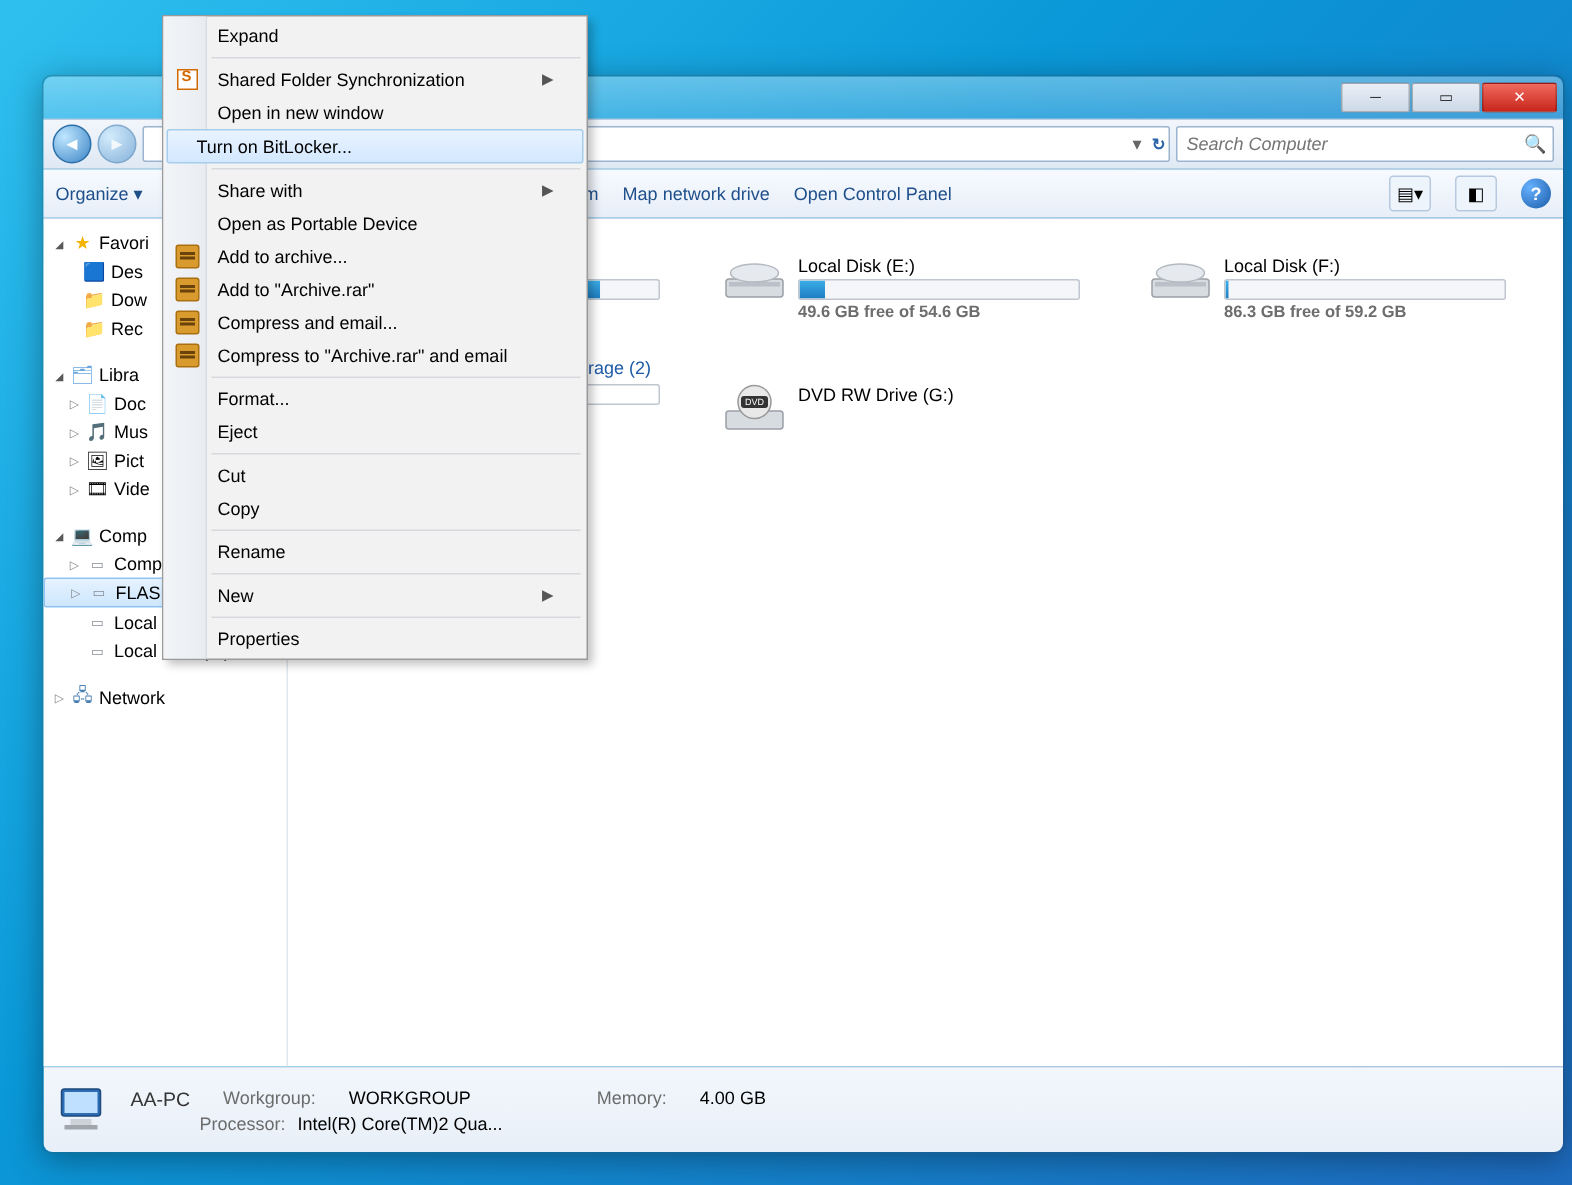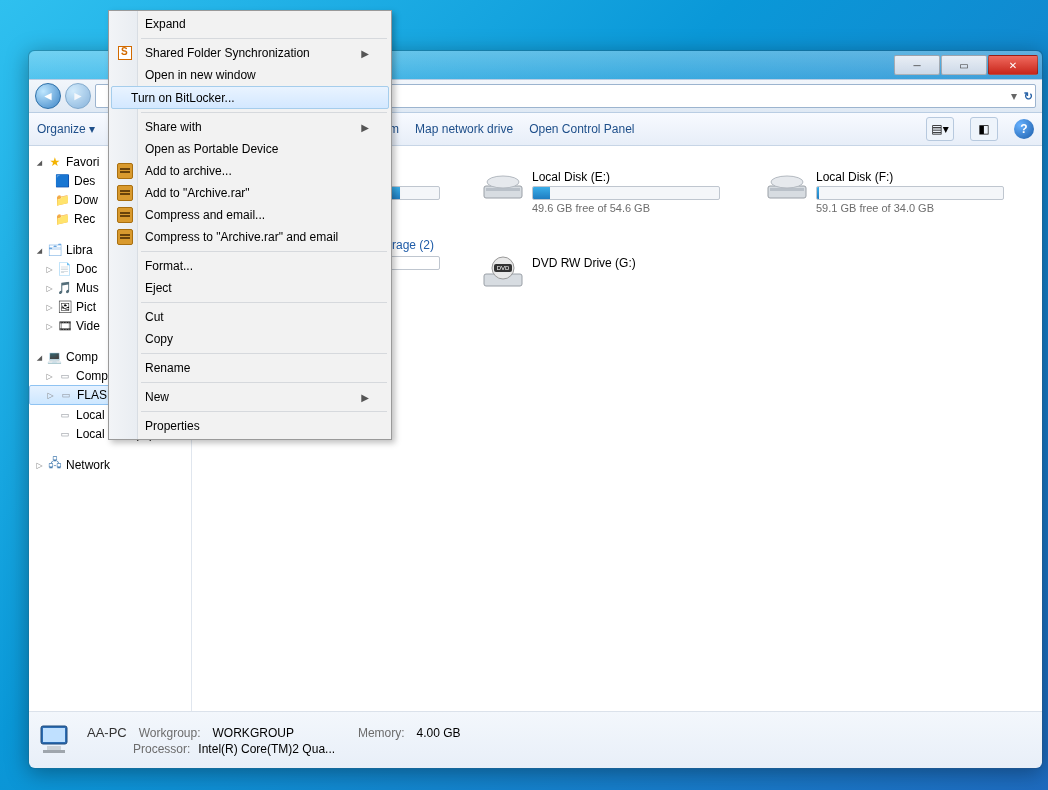--- a/index.html
+++ b/index.html
@@ -97,21 +97,21 @@
   .drives-row { display:flex; gap: 44px; }
   .drive {
     display:flex; gap:8px; width: 240px;
   }
   .drive-icon { width: 42px; height: 34px; display:flex; align-items:center; justify-content:center; }
   .drive-icon svg { width:42px; height:34px; }
   .drive-info { display:flex; flex-direction:column; gap:2px; }
   .drive-name { font-size:12px; }
   .capbar { width: 186px; height:12px; border:1px solid #bfc6cf; border-radius:2px; background:#f4f6f9; overflow:hidden; }
   .capbar > div { height:100%; background: linear-gradient(to bottom,#3aaee9,#1f7dc1); }
-  .freeline { color:#6d6d6d; font-size:11px; }
+  .freeline { color:#6d6d6d; font-size:11px;font-weight:bold; }
   .detailsbar {
     height: 48px; border-top:1px solid #dbe2eb;
     background: linear-gradient(to bottom,#f3f7fc,#e8eff8);
     display:flex; align-items:center; padding:4px 8px; gap:10px;
     border-bottom-left-radius:6px; border-bottom-right-radius:6px;
   }
   .pc-icon { width:40px; height:40px; }
   .det-key { color:#6c6c6c; }
   .det-name { font-size:13px; color:#333; }
 
@@ -145,20 +145,24 @@
     <div class="win-btn close">✕</div>
   </div>
 
   <div class="addrbar">
     <div class="navbtn">◄</div>
     <div class="navbtn" style="opacity:.55">►</div>
     <div class="breadcrumb">
       <span class="bc-drop">▾</span>
       <span class="bc-refresh">↻</span>
     </div>
+    <div class="searchbox">
+      <input placeholder="Search Computer" style="">
+      <span class="sicon">🔍</span>
+    </div>
   </div>
 
   <div class="toolbar">
     <span class="lnk"><span>Organize</span> ▾</span>
     <span class="lnk" style="margin-left:250px">rogram</span>
     <span class="lnk">Map network drive</span>
     <span class="lnk">Open Control Panel</span>
     <span class="spacer"></span>
     <div class="tb-iconbtn">▤▾</div>
     <div class="tb-iconbtn">◧</div>
@@ -282,21 +286,21 @@
                 <rect x="2" y="16" width="38" height="12" rx="2" fill="#d7dce1" stroke="#9aa0a7"></rect>
                 <rect x="4" y="18" width="34" height="3" fill="#b9c0c8"></rect>
                 <ellipse cx="21" cy="12" rx="16" ry="6" fill="#e6e9ed" stroke="#b3b9c0"></ellipse>
               </svg>
           </div>
           <div class="drive-info">
             <div class="drive-name">Local Disk (F:)</div>
             <div class="capbar">
                 <div id="bar1" style="width: 1%;"></div>
               </div>
-            <div class="freeline">59.1 GB free of 34.0 GB</div>
+            <div class="freeline">86.3 GB free of 59.2 GB</div>
           </div>
         </div>
       </div>
 
       <div class="group-title" style="margin-left:176px; margin-top:24px;">torage (2)</div>
       <div class="drives-row">
         <div class="drive" style="width:56px; margin-left:176px;">
           <div class="drive-info">
             <div class="capbar" style="width:56px; background:#fff;">
                 <div style="width:0"></div>
@@ -324,21 +328,21 @@
   <div class="detailsbar">
     <div class="pc-icon">
       <svg viewBox="0 0 40 40">
           <rect x="4" y="6" width="26" height="18" rx="2" fill="#2d6db3" stroke="#1d4a7d"></rect>
           <rect x="6" y="8" width="22" height="14" fill="#bfe0ff"></rect>
           <rect x="10" y="26" width="14" height="4" fill="#ccd2d8"></rect>
           <rect x="6" y="30" width="22" height="3" fill="#9fa6ad"></rect>
         </svg>
     </div>
     <div>
-      <div style="display:flex; gap:12px; align-items:flex-end;">
+      <div style="display:flex; gap:22px; align-items:flex-start;">
         <span class="det-name">AA-PC</span>
         <span class="det-key">Workgroup:</span>
         <span>WORKGROUP</span>
         <span style="width:40px"></span>
         <span class="det-key">Memory:</span>
         <span>4.00 GB</span>
       </div>
       <div style="display:flex; gap:8px; align-items:flex-start; margin-top:2px;">
         <span style="width:38px"></span>
         <span class="det-key">Processor:</span>

